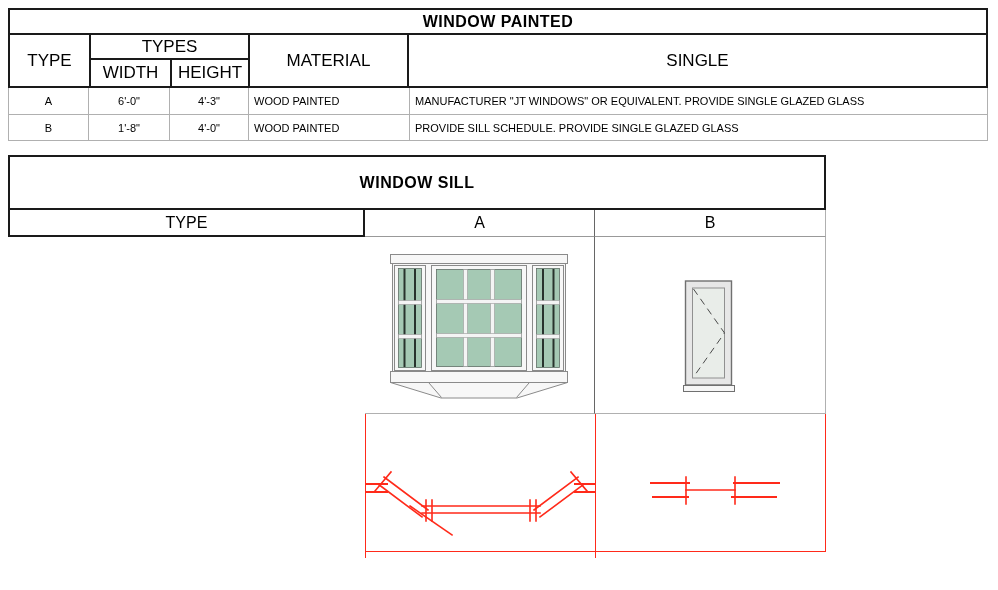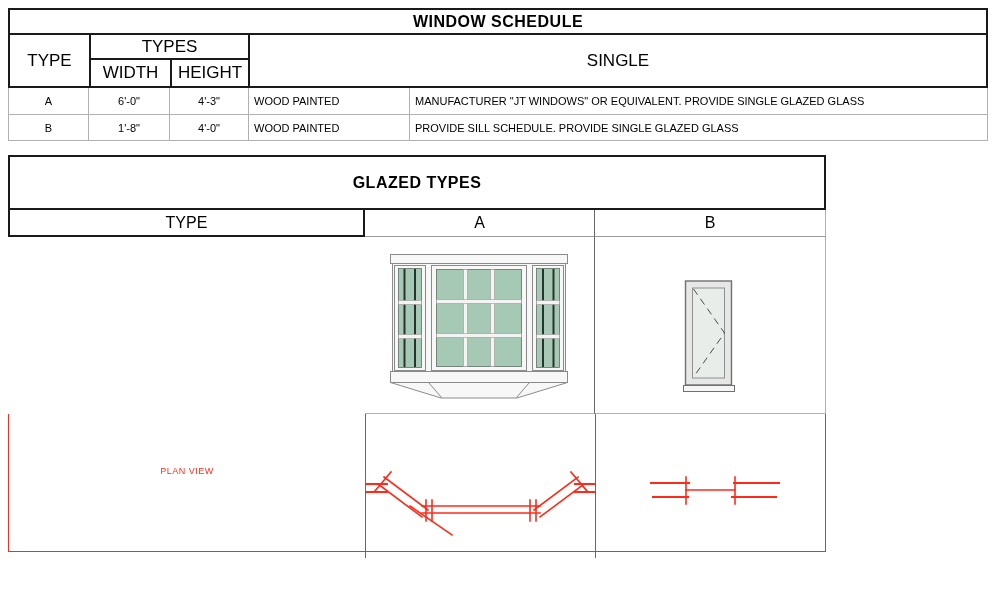--- a/index.html
+++ b/index.html
@@ -93,52 +93,53 @@
   .cglass{fill:var(--glass-pale);stroke:#909090;stroke-width:1;}
   .dash{stroke:#4a4a4a;stroke-width:1;stroke-dasharray:7 5;fill:none;}
   .rl{stroke:var(--accent-red);stroke-width:1.6;fill:none;stroke-linecap:square;}
   .rl2{stroke:var(--accent-red);stroke-width:2;fill:none;stroke-linecap:square;}
 </style>
 </head>
 <body>
 
 <div class="canvas">
 
-  <div class="t1-title">WINDOW SCHEDULE</div>
+  <div class="t1-title">WINDOW PAINTED</div>
 
   <div class="t1-header">
     <div class="h-cell h-type">TYPE</div>
     <div class="h-sizegrp">
       <div class="h-size">TYPES</div>
       <div class="h-wh">
         <div class="h-width">WIDTH</div>
         <div class="h-height">HEIGHT</div>
       </div>
     </div>
+    <div class="h-cell h-material">MATERIAL</div>
     <div class="h-cell h-notes">SINGLE</div>
   </div>
 
   <div class="t1-body">
     <div class="t1-row first">
       <div class="c c-type">A</div>
       <div class="c c-width">6'-0"</div>
       <div class="c c-height">4'-3"</div>
       <div class="c c-material">WOOD PAINTED</div>
       <div class="c c-notes">MANUFACTURER "JT WINDOWS" OR EQUIVALENT. PROVIDE SINGLE GLAZED GLASS</div>
     </div>
     <div class="t1-row">
       <div class="c c-type">B</div>
       <div class="c c-width">1'-8"</div>
       <div class="c c-height">4'-0"</div>
       <div class="c c-material">WOOD PAINTED</div>
       <div class="c c-notes">PROVIDE SILL SCHEDULE. PROVIDE SINGLE GLAZED GLASS</div>
     </div>
   </div>
 
-  <div class="t2-title">GLAZED TYPES</div>
+  <div class="t2-title">WINDOW SILL</div>
 
   <div class="abs th-type">TYPE</div>
   <div class="abs th-a">A</div>
   <div class="abs th-b">B</div>
 
 
   <div class="abs tv-a">
     <svg class="bay-svg" width="178" height="146" viewBox="0 0 178 146">
       <rect class="wf" x="0.5" y="0.5" width="177" height="9"></rect>
       <rect class="wf" x="2.5" y="9.5" width="173" height="109"></rect>
@@ -173,23 +174,20 @@
 
   <div class="abs tv-b">
     <svg class="case-svg" width="56" height="112" viewBox="0 0 56 112">
       <rect class="cframe" x="2.5" y="1" width="46" height="104"></rect>
       <rect class="cglass" x="9.5" y="8" width="32" height="90"></rect>
       <path class="dash" d="M10.5 9 L41.5 53 L10.5 97"></path>
       <rect class="csill" x="0.5" y="105.5" width="51" height="6"></rect>
     </svg>
   </div>
 
-  <div class="abs tp-type">
-    <div class="plan-label">PLAN VIEW</div>
-  </div>
 
   <div class="abs tp-a">
     <svg class="plan-svg" width="230" height="137" viewBox="0 0 230 137">
       <path class="rl2" d="M0 70 H21 M0 78 H21"></path>
       <path class="rl2" d="M209 70 H230 M209 78 H230"></path>
       <path class="rl" d="M18 63 L62 96 M12 70 L56 103"></path>
       <path class="rl" d="M212 63 L168 96 M218 70 L174 103"></path>
       <path class="rl" d="M56 92 H174 M56 99 H174"></path>
       <path class="rl" d="M25 58 L9 77 M205 58 L221 77"></path>
       <path class="rl" d="M60 86 V107 M66 86 V107 M164 86 V107 M170 86 V107"></path>

